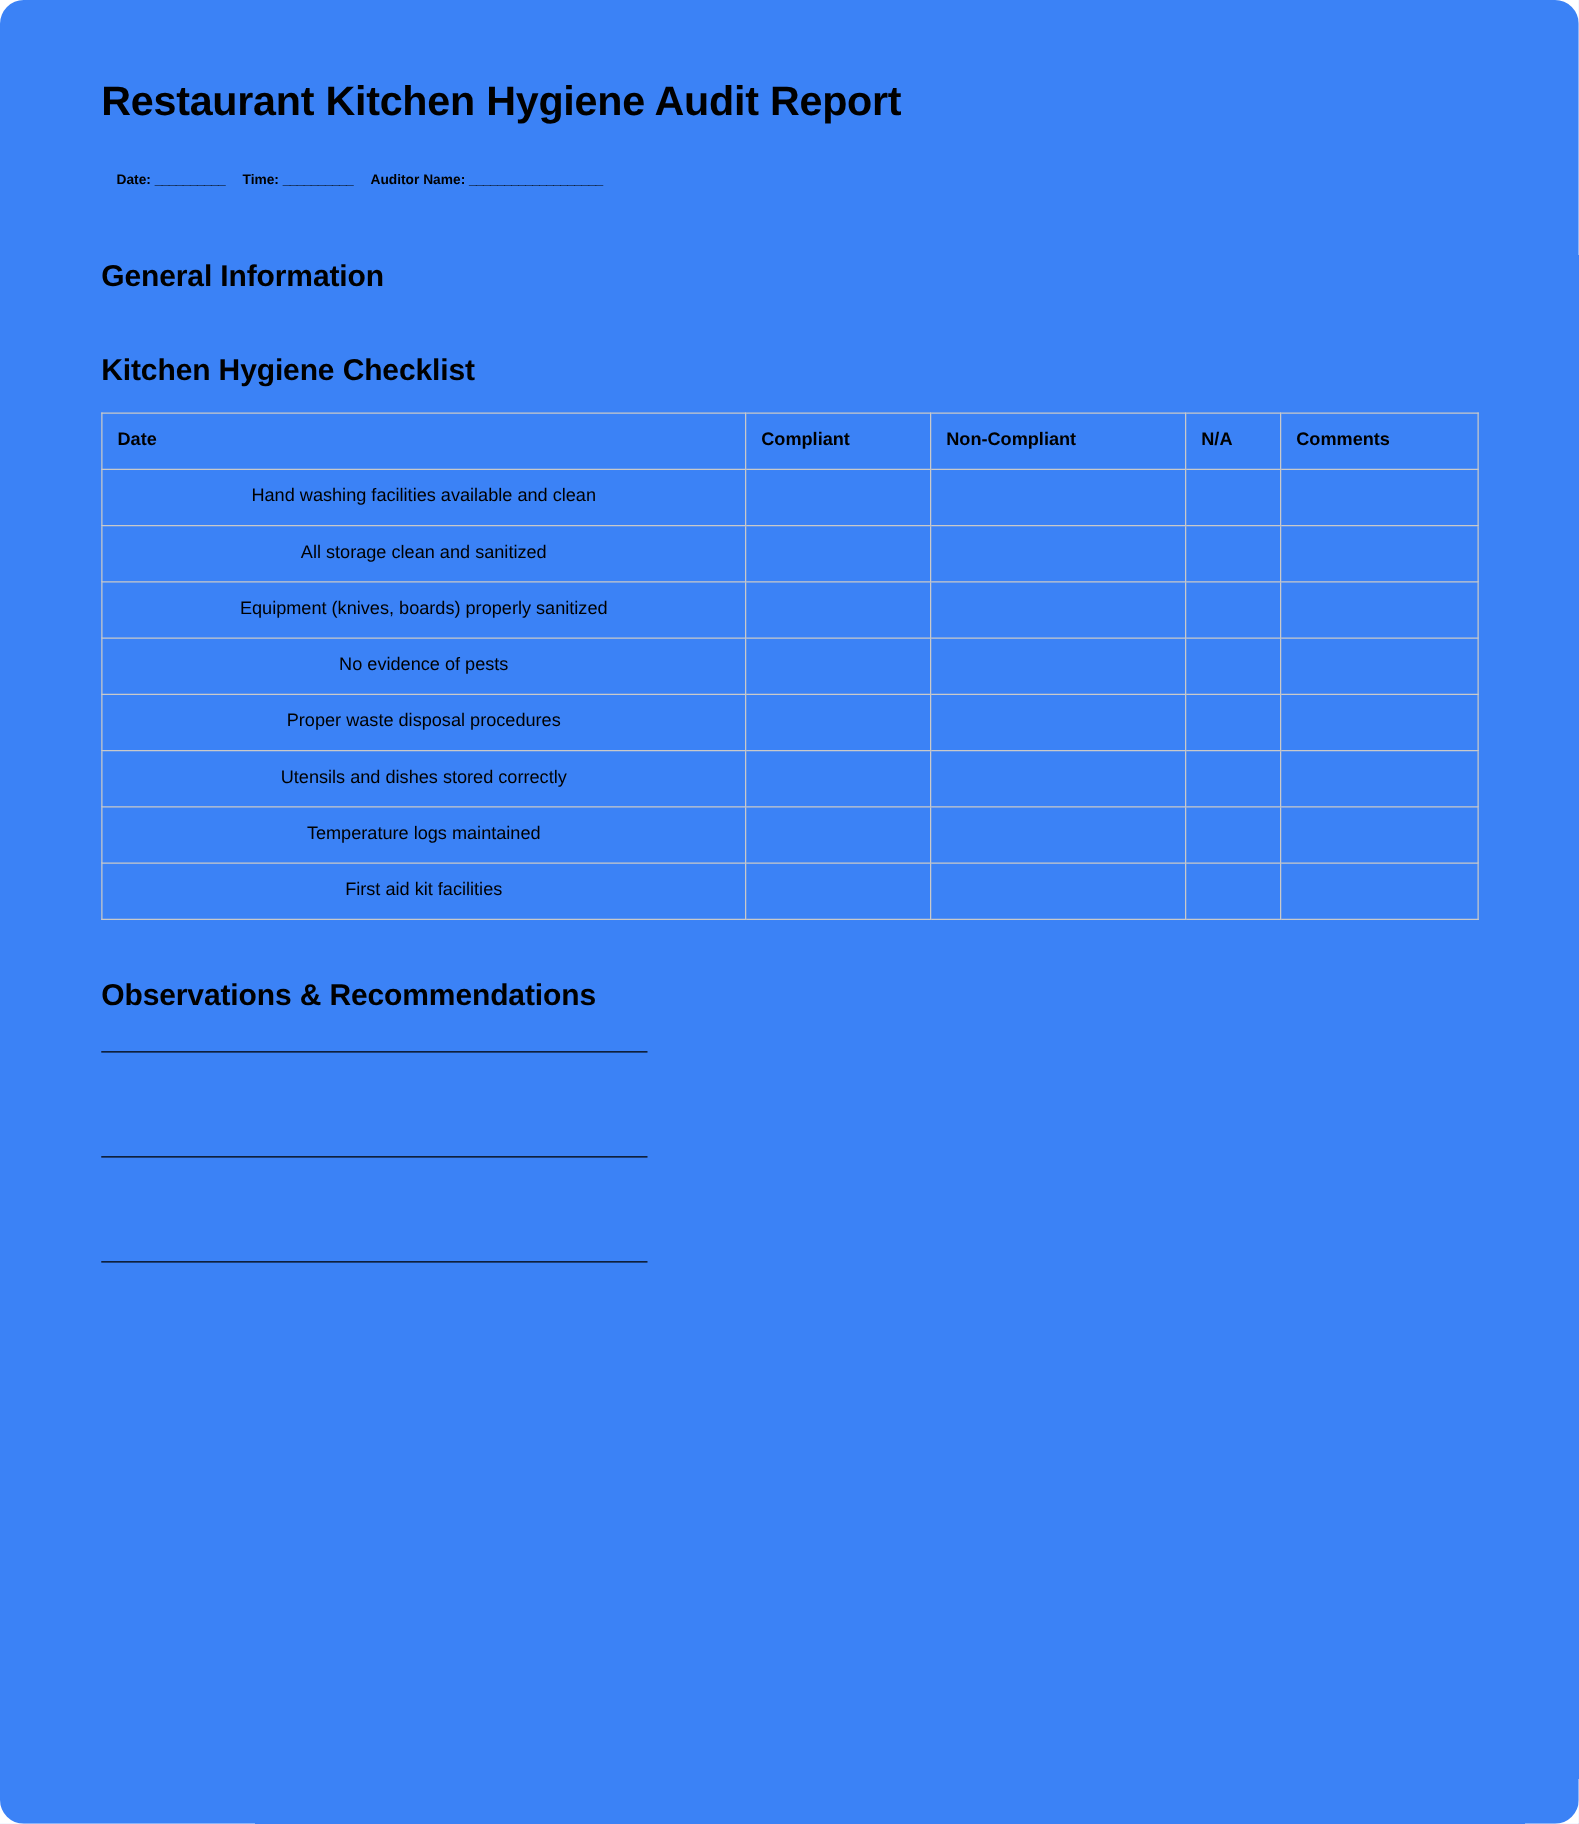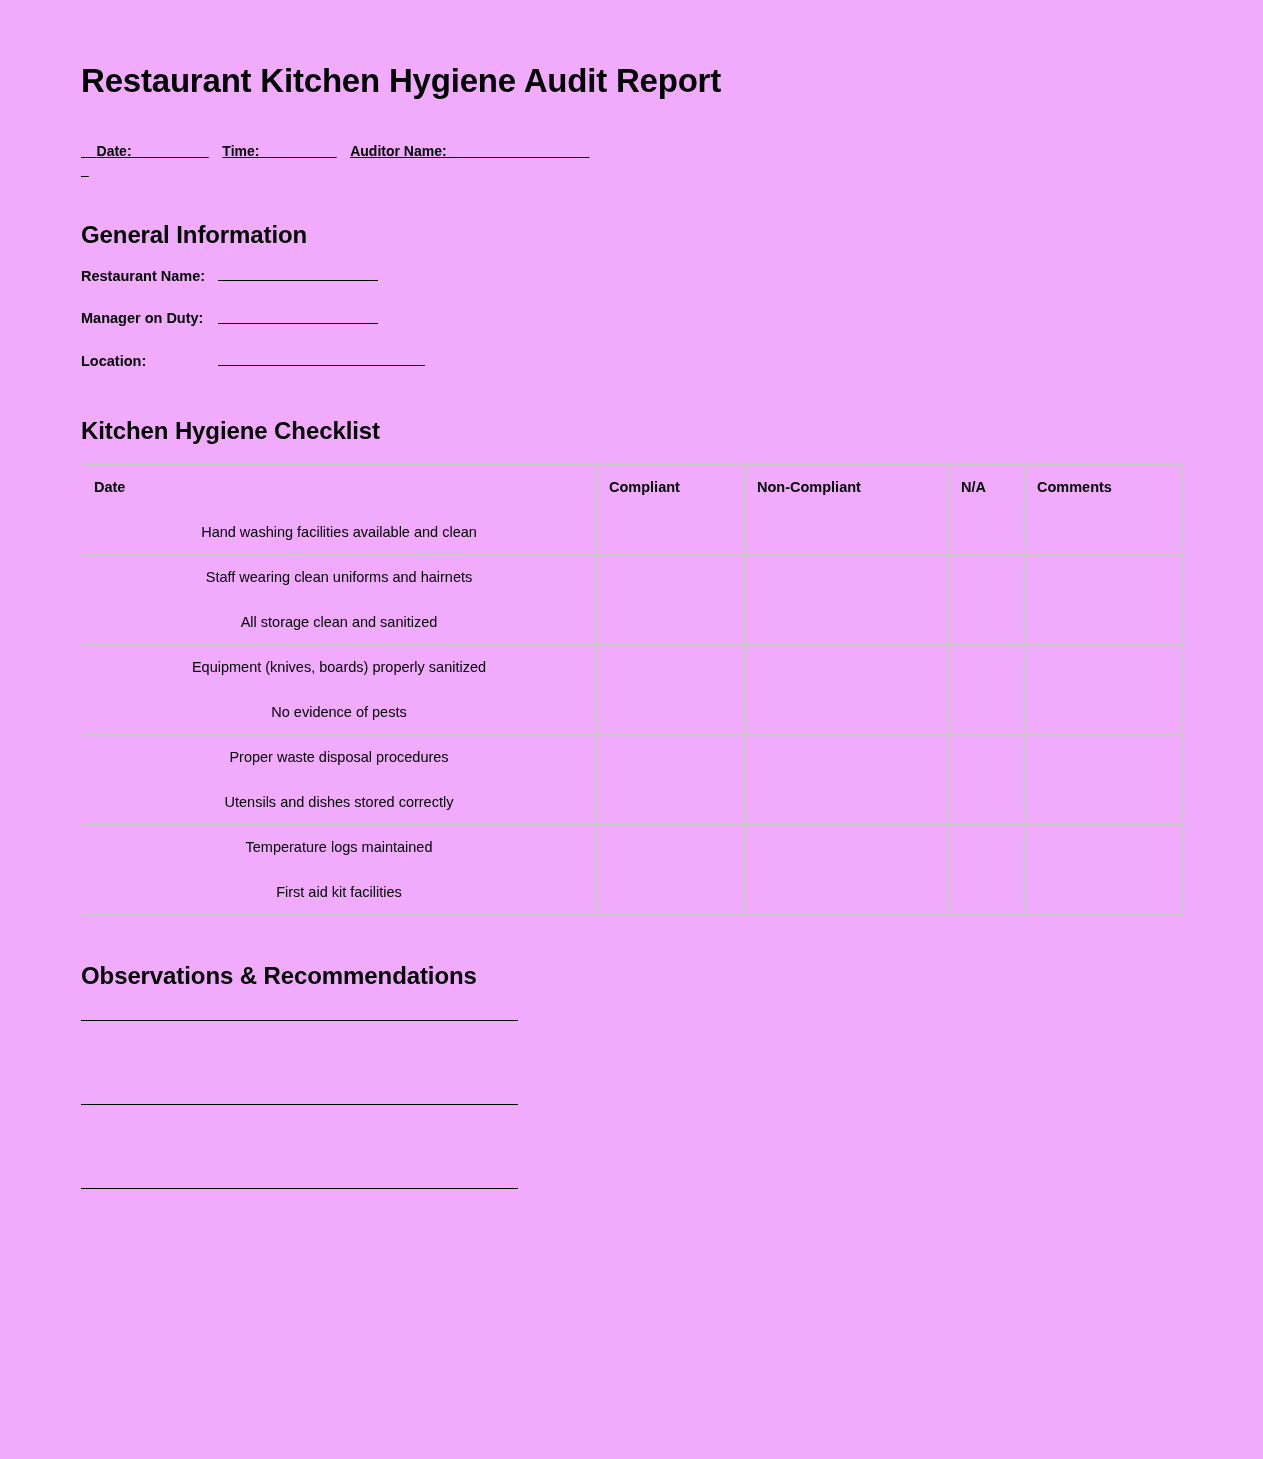--- a/index.html
+++ b/index.html
@@ -13,41 +13,41 @@
     font-family: "Liberation Sans", sans-serif;
     color: #000000;
     -webkit-font-smoothing: antialiased;
   }
   .page {
     position: relative;
     width: 1263px;
     height: 1459px;
     box-sizing: border-box;
     padding: 62px 81px 0 81px;
-    background: #f0abfc;
+    background: #3b82f6;
+    border-radius: 19px;
   }
 
   
   .doc-title {
     font-size: 33px;
     font-weight: bold;
     letter-spacing: -0.2px;
     line-height: 1.15;
     margin: 0 0 22px 0;
     color: #000;
   }
 
   
   .meta-line {
-    font-size: 14px;
+    font-size: 11px;
     font-weight: bold;
     line-height: 1.4;
     margin: 0 0 40px 0;
     white-space: pre;
-    text-decoration: underline;
   }
   .meta-line .meta-seg { margin-right: 14px; }
   .blank-inline { font-weight: bold; letter-spacing: -0.5px; }
 
   
   .section-heading {
     font-size: 24px;
     font-weight: bold;
     letter-spacing: -0.1px;
     line-height: 1.2;
@@ -129,34 +129,20 @@
 <div class="page">
 
   <h1 class="doc-title">Restaurant Kitchen Hygiene Audit Report</h1>
 
   <div class="meta-line">
     <span class="meta-seg"><span>Date:</span> <span class="blank-inline">__________</span></span><span class="meta-seg"><span>Time:</span> <span class="blank-inline">__________</span></span><span class="meta-seg"><span>Auditor Name:</span> <span class="blank-inline">___________________</span></span>
   </div>
 
   <h2 class="section-heading">General Information</h2>
 
-  <div class="info-block">
-    <div class="info-row">
-      <div class="info-label">Restaurant Name:</div>
-      <div class="info-blank short"></div>
-    </div>
-    <div class="info-row">
-      <div class="info-label">Manager on Duty:</div>
-      <div class="info-blank short"></div>
-    </div>
-    <div class="info-row">
-      <div class="info-label">Location:</div>
-      <div class="info-blank long"></div>
-    </div>
-  </div>
 
   <h2 class="section-heading heading-checklist">Kitchen Hygiene Checklist</h2>
 
   <table class="checklist">
     <colgroup>
       <col class="c-item">
         <col class="c-comp">
         <col class="c-noncomp">
         <col class="c-na">
         <col class="c-comments">
@@ -172,27 +158,20 @@
     </thead>
     <tbody>
       <tr>
         <td class="item-cell">Hand washing facilities available and clean</td>
         <td></td>
         <td></td>
         <td></td>
         <td></td>
       </tr>
       <tr>
-        <td class="item-cell">Staff wearing clean uniforms and hairnets</td>
-        <td></td>
-        <td></td>
-        <td></td>
-        <td></td>
-      </tr>
-      <tr>
         <td class="item-cell">All storage clean and sanitized</td>
         <td></td>
         <td></td>
         <td></td>
         <td></td>
       </tr>
       <tr>
         <td class="item-cell">Equipment (knives, boards) properly sanitized</td>
         <td></td>
         <td></td>

